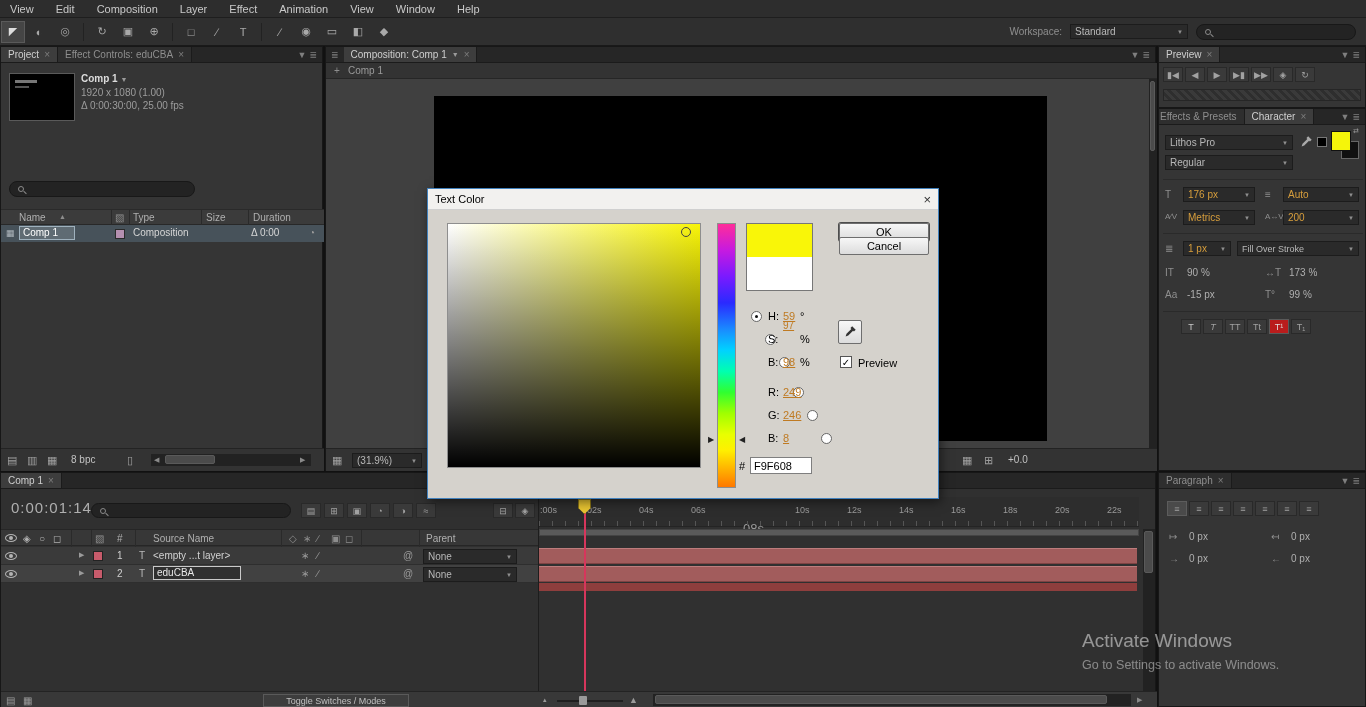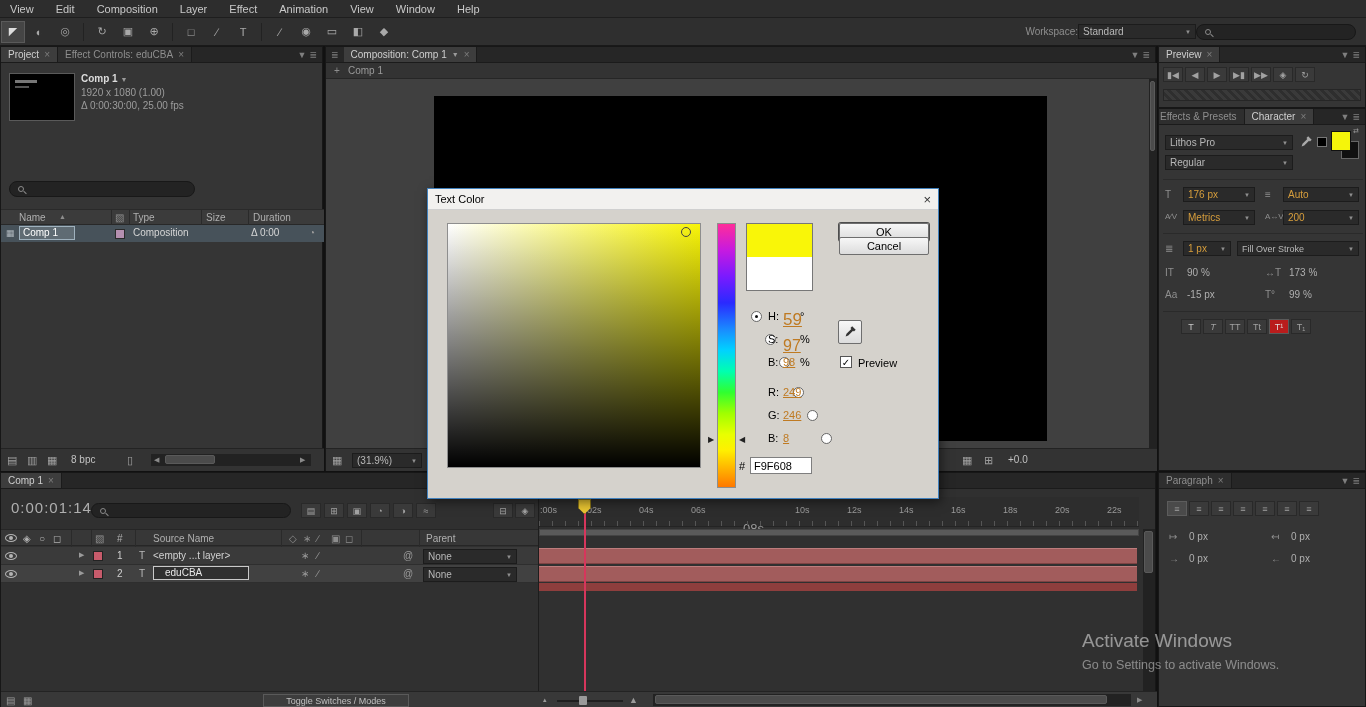--- a/index.html
+++ b/index.html
@@ -63,21 +63,21 @@
   <span class="tsep"></span>
   <span class="toolbtn">□</span>
   <span class="toolbtn">∕</span>
   <span class="toolbtn">T</span>
   <span class="tsep"></span>
   <span class="toolbtn">∕</span>
   <span class="toolbtn">◉</span>
   <span class="toolbtn">▭</span>
   <span class="toolbtn">◧</span>
   <span class="toolbtn">◆</span>
-  <span style="margin-left:auto;display:flex;align-items:center;padding-right:10px">
+  <span style="margin-left:auto;display:flex;align-items:center;gap:8px;padding-right:10px">
     <span style="color:#8f8f8f;font-size:10px">Workspace:</span>
     <span class="dd" style="width:118px">
       <span>Standard</span>
       <span class="ar">▼</span>
     </span>
     <span class="inset" style="width:160px;height:16px;display:inline-flex;align-items:center;gap:6px;padding:0 8px">
       <span class="mag"></span>
     </span>
   </span>
 </div>
@@ -362,21 +362,21 @@
       <span class="ar">▼</span>
     </span>
   </div>
 
   <div class="r" style="left:0;top:92px;width:537px;height:18px;background:#414141;border-bottom:1px solid #2e2e2e">
     <span class="eyeic" style="position:absolute;left:4px;top:5px"></span>
     <span class="cell" style="left:78px;top:4px;font-size:7px;color:#9a9a9a">▶</span>
     <span class="chip" style="position:absolute;left:92px;top:4px;background:#c75b6b;border:1px solid #222"></span>
     <span class="cell" style="left:116px;top:3px;color:#cfcfcf">2</span>
     <span class="cell" style="left:138px;top:3px;color:#b9b9b9">T</span>
-    <span class="cell" style="left:152px;top:1px;border:1px solid #c9c9c9;background:#303030;color:#e8e8e8;padding:0 46px 1px 11px">eduCBA</span>
+    <span class="cell" style="left:152px;top:1px;border:1px solid #c9c9c9;background:#303030;color:#e8e8e8;padding:0 46px 1px 3px">eduCBA</span>
     <span class="cell" style="left:300px;top:3px;color:#9a9a9a">∗</span>
     <span class="cell" style="left:316px;top:3px;color:#9a9a9a">∕</span>
     <span class="cell" style="left:402px;top:3px;color:#9a9a9a">@</span>
     <span class="dd" style="position:absolute;left:422px;top:2px;width:94px">
       <span>None</span>
       <span class="ar">▼</span>
     </span>
   </div>
 
   <div class="vline" style="left:537px;top:16px;height:202px;background:#1d1d1d"></div>
@@ -478,26 +478,26 @@
       <div style="height:50%;background:#ffffff"></div>
     </div>
 
     
     <div class="r btn95" style="left:411px;top:13px;width:90px;height:18px;box-shadow:0 0 0 1px #4d4d4d">OK</div>
     <div class="r btn95" style="left:411px;top:27px;width:90px;height:18px">Cancel</div>
 
     
     <span class="radio sel r" style="left:323px;top:100px"></span>
     <span class="r dlg-label" style="left:340px;top:100px">H:</span>
-    <span class="r hot" style="left:355px;top:100px;font-size:17px">59</span>
+    <span class="r hot" style="left:355px;top:100px;font-size:11px">59</span>
     <span class="r dlg-label" style="left:372px;top:100px">°</span>
 
     <span class="radio r" style="left:323px;top:123px"></span>
     <span class="r dlg-label" style="left:340px;top:123px">S:</span>
-    <span class="r hot" style="left:355px;top:127px;font-size:16px">97</span>
+    <span class="r hot" style="left:355px;top:110px;font-size:10px">97</span>
     <span class="r dlg-label" style="left:372px;top:123px">%</span>
 
     <span class="radio r" style="left:323px;top:146px"></span>
     <span class="r dlg-label" style="left:340px;top:146px">B:</span>
     <span class="r hot" style="left:355px;top:146px;font-size:11px">98</span>
     <span class="r dlg-label" style="left:372px;top:146px">%</span>
 
     
     <span class="radio r" style="left:323px;top:176px"></span>
     <span class="r dlg-label" style="left:340px;top:176px">R:</span>

